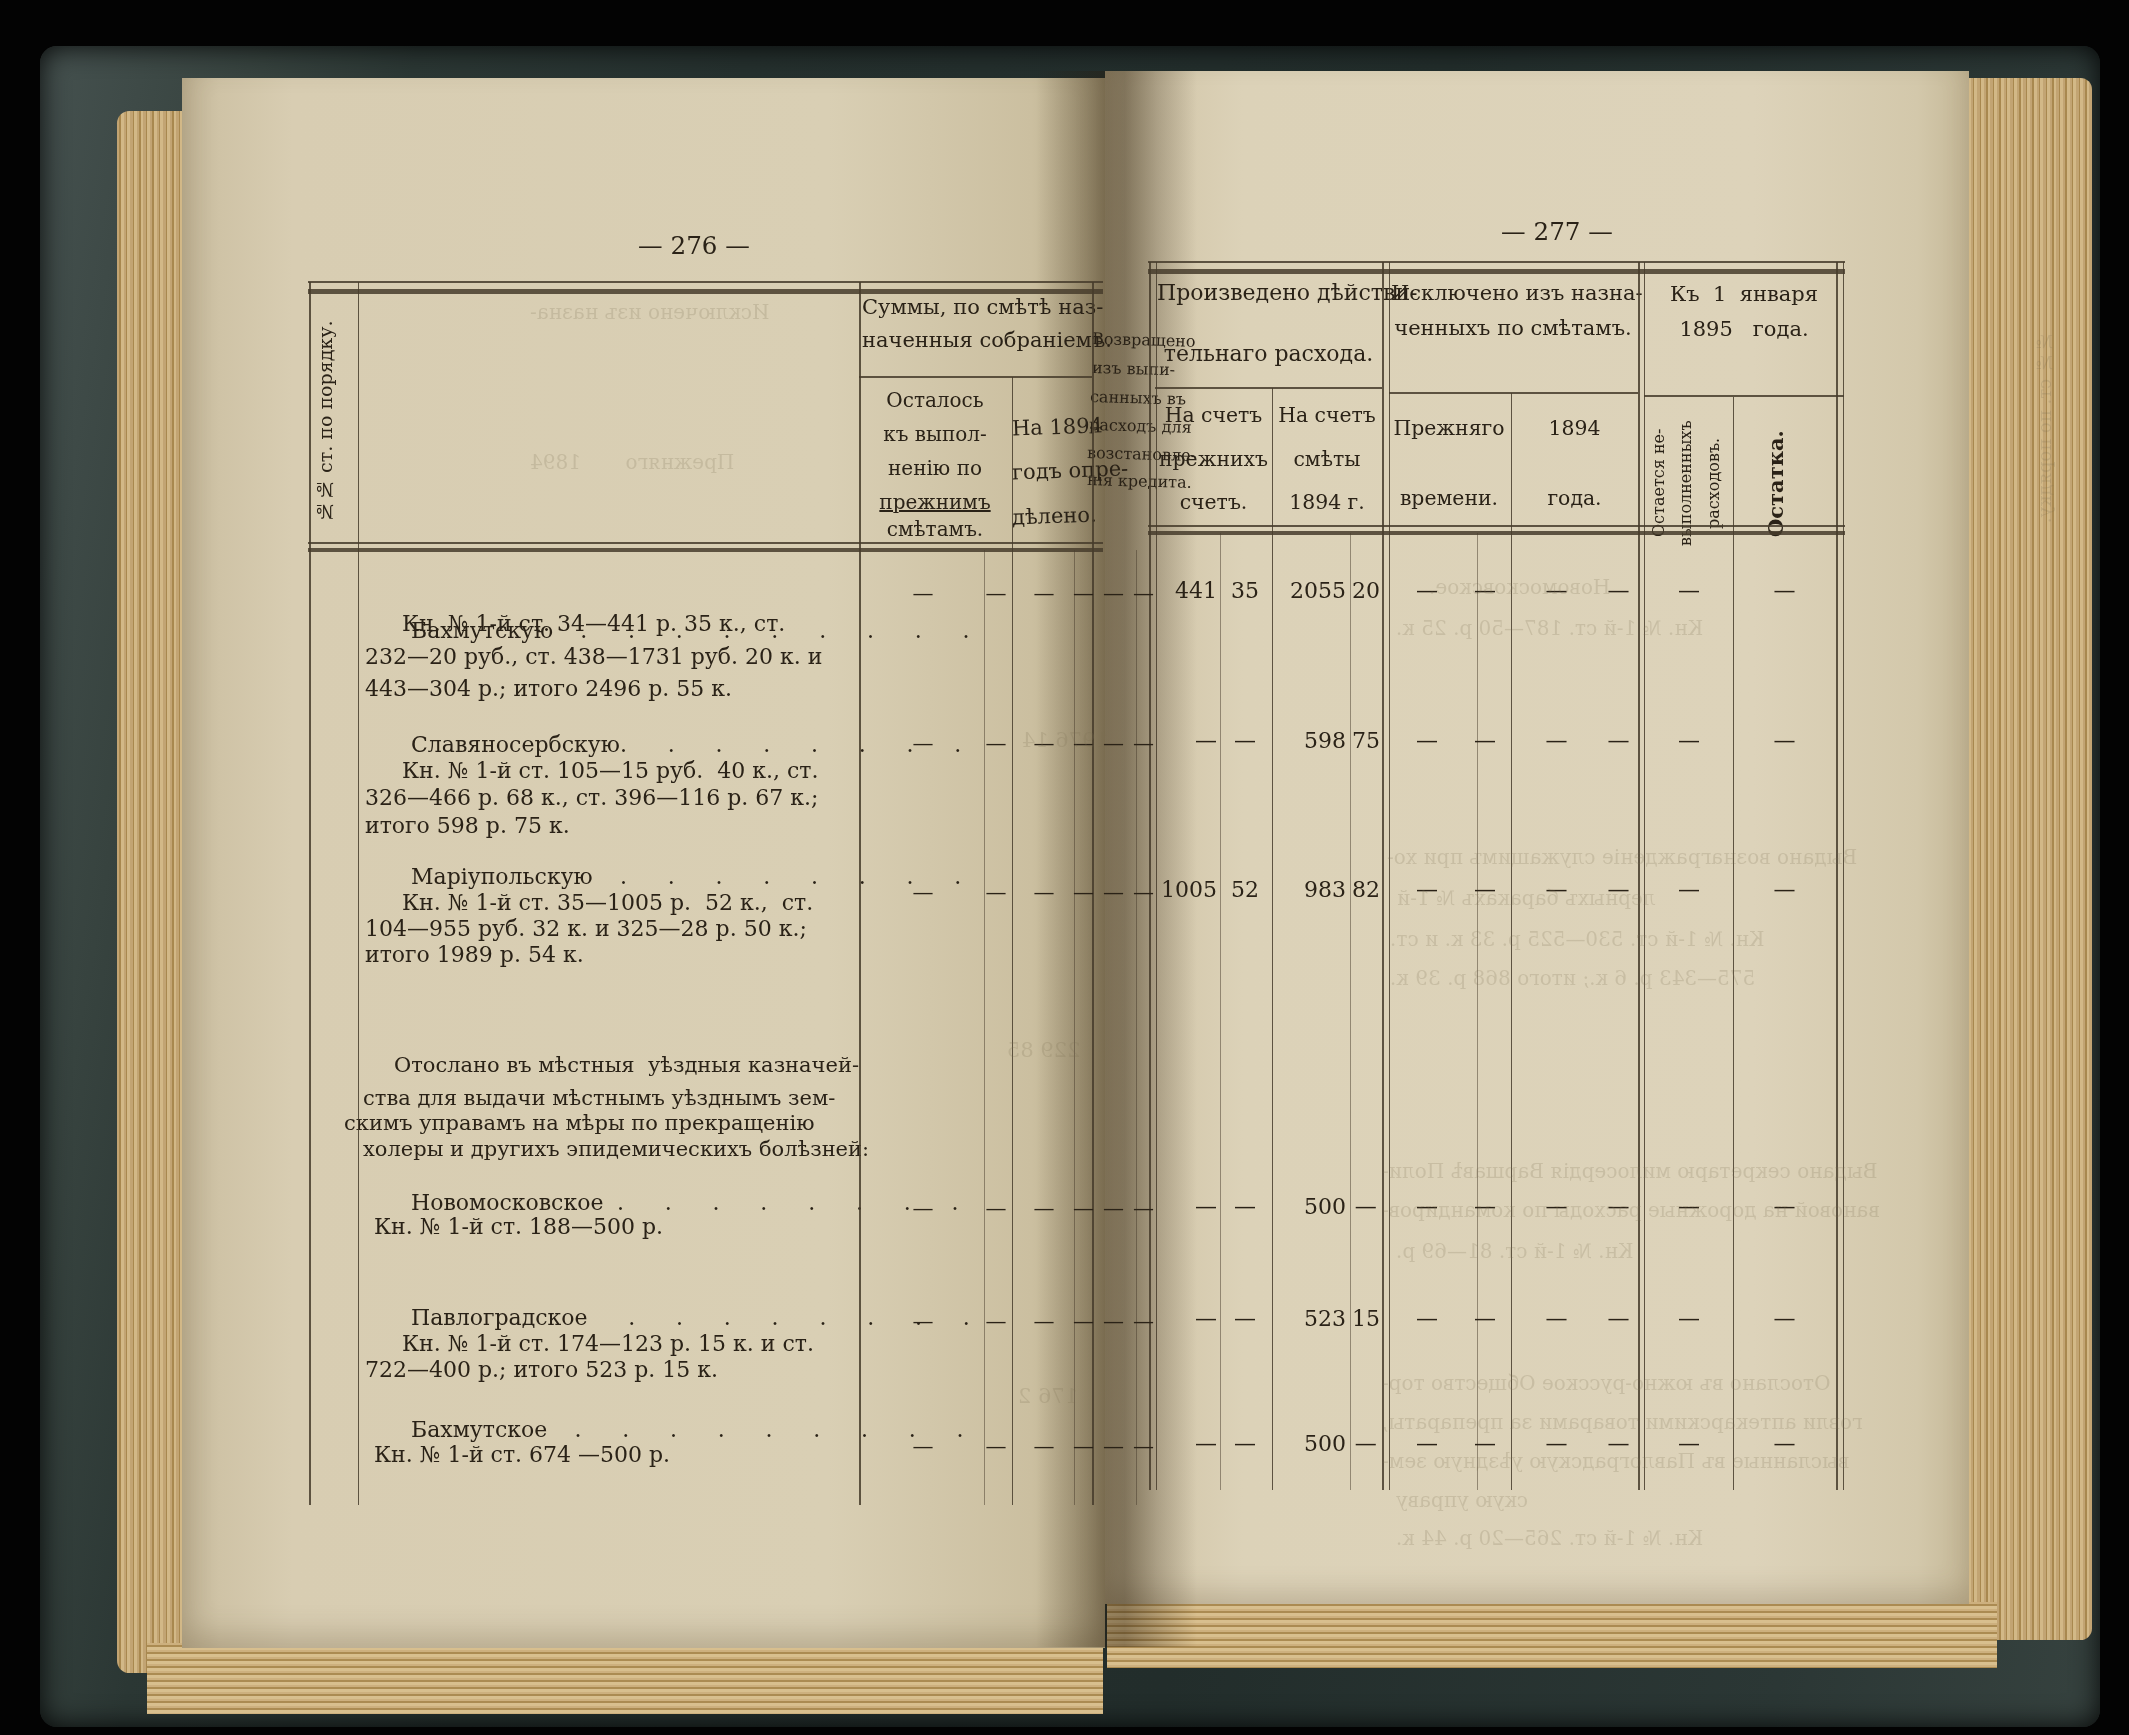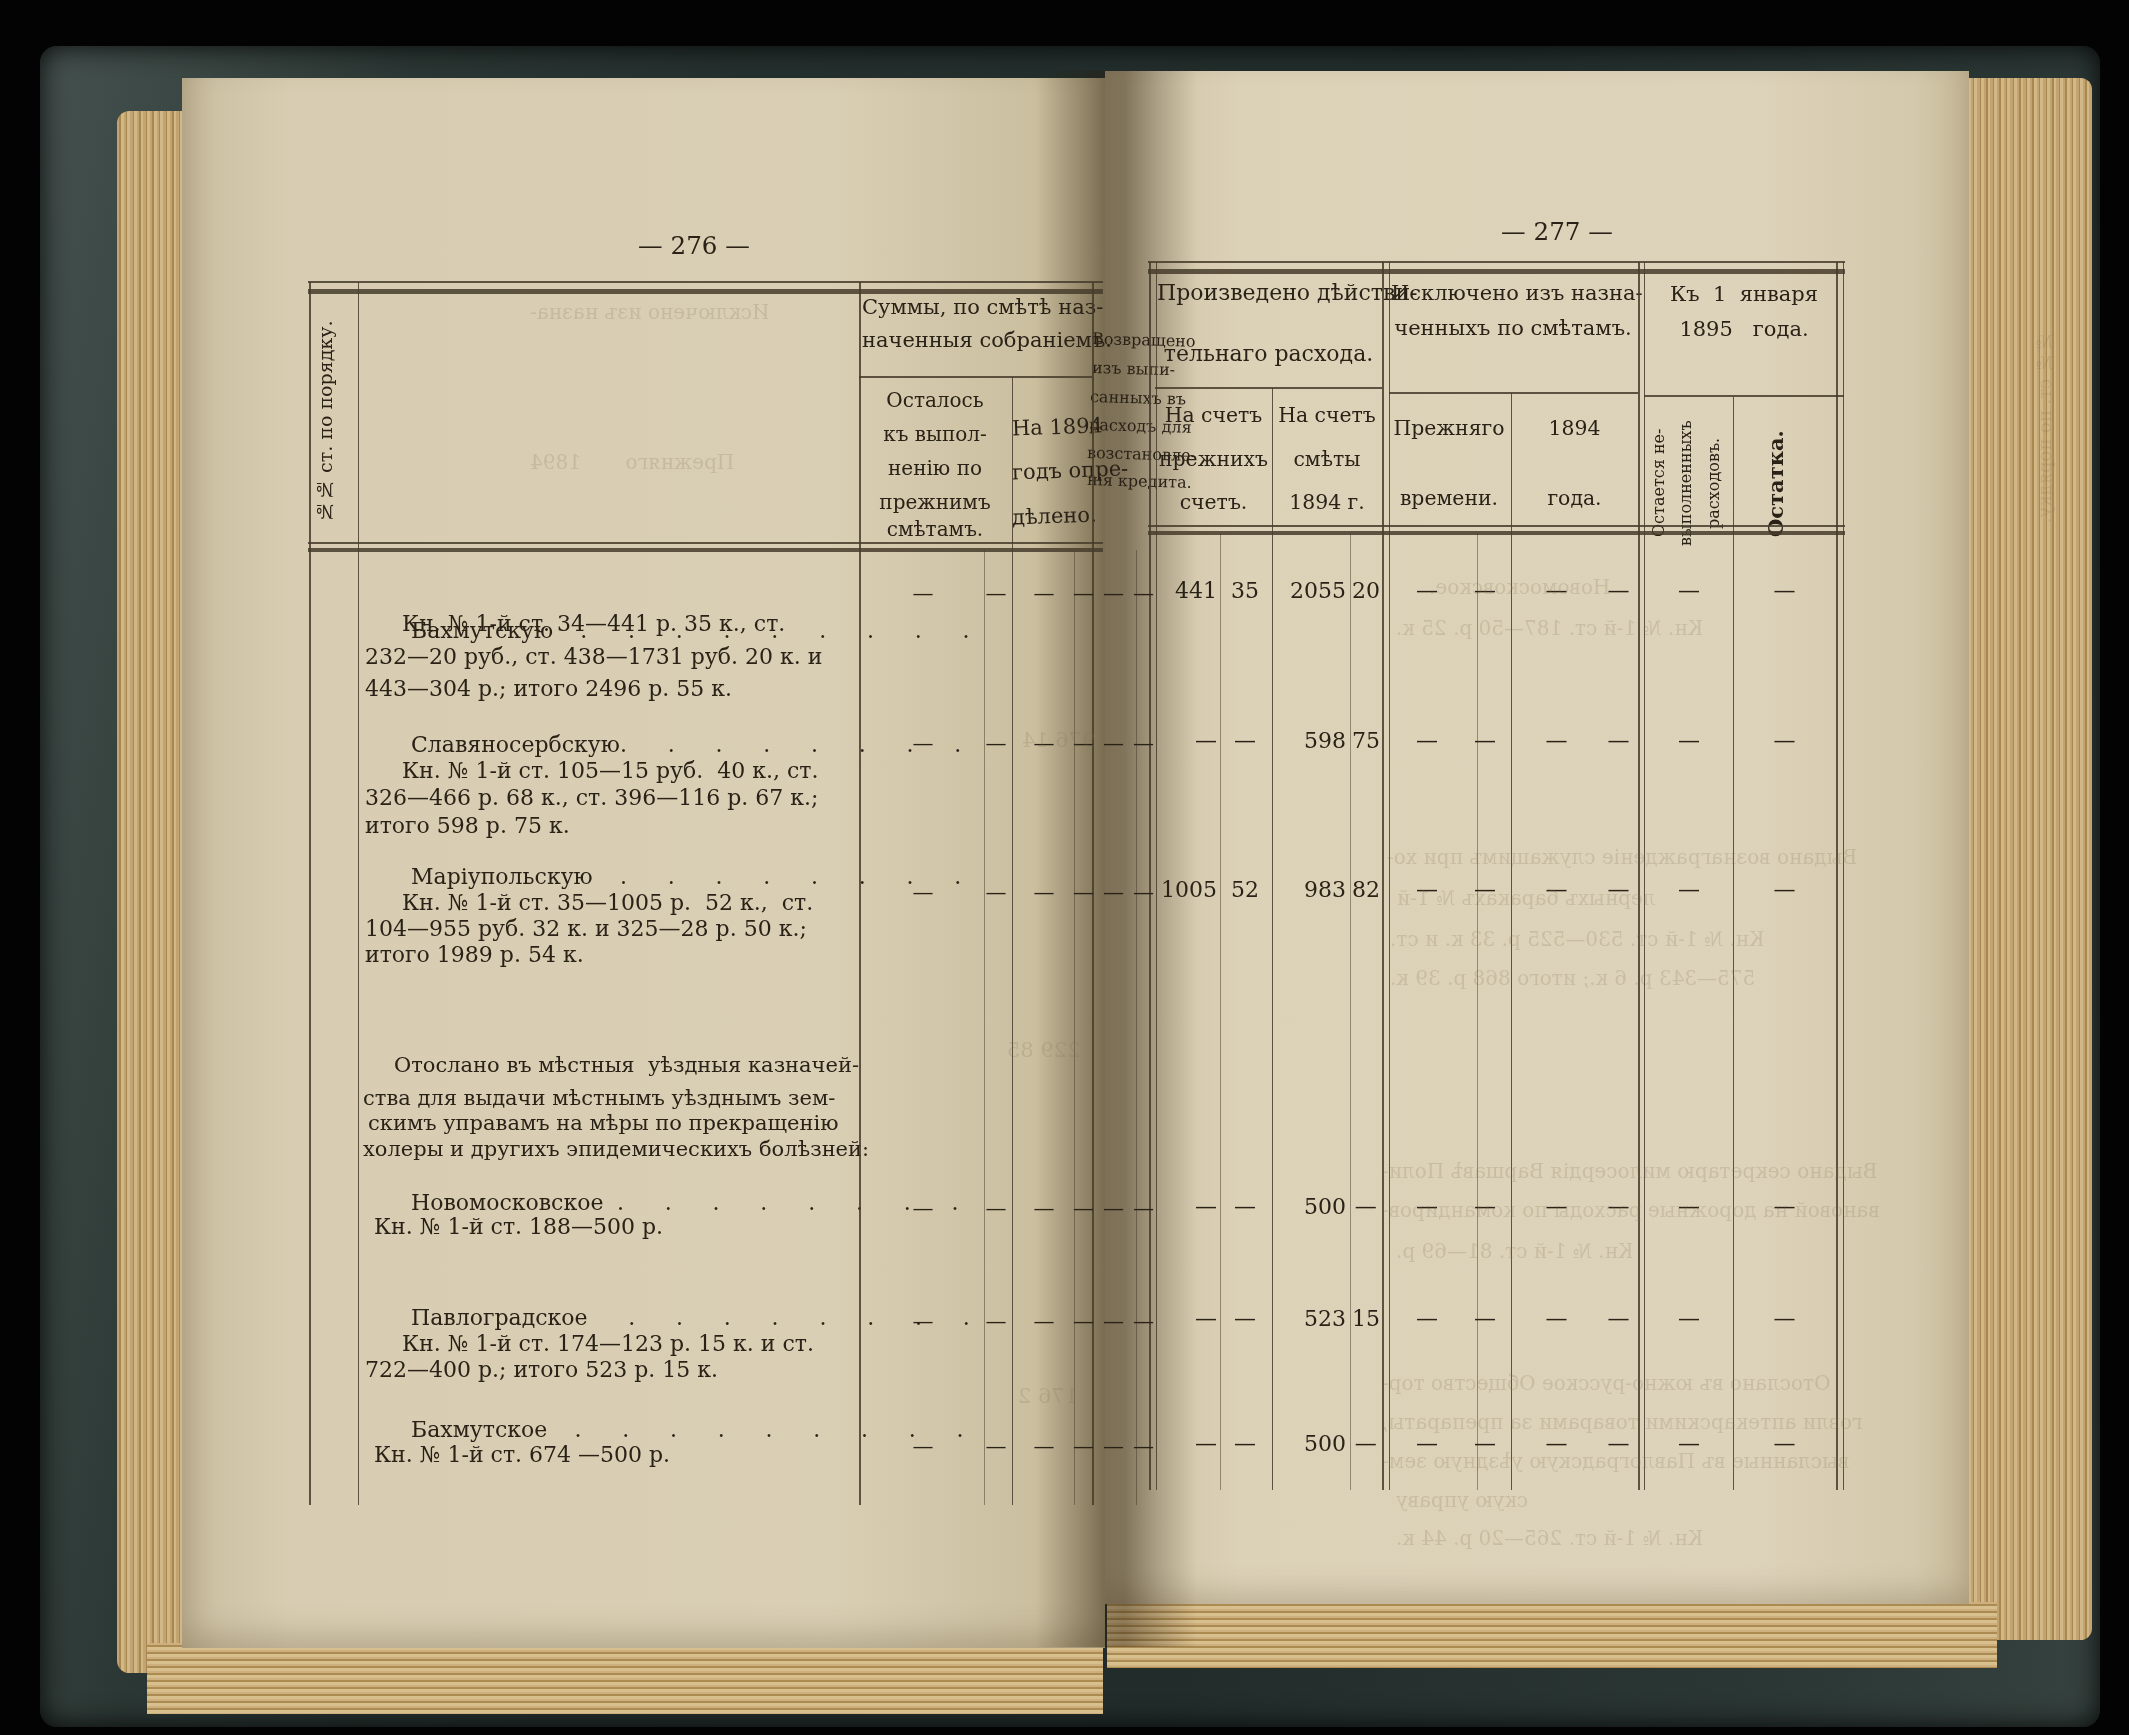--- a/index.html
+++ b/index.html
@@ -48,21 +48,21 @@
 
   <div class="t vtext" style="left:314px;top:303px;width:41px;height:237px;font-size:19px;">№№ ст. по порядку.</div>
 
 
   <div class="t c" style="left:862px;top:295px;width:230px;font-size:21px;">Суммы, по смѣтѣ наз-</div>
   <div class="t c" style="left:862px;top:328px;width:230px;font-size:21px;">наченныя собраніемъ.</div>
 
   <div class="t c" style="left:861px;top:389px;width:148px;font-size:20px;">Осталось</div>
   <div class="t c" style="left:861px;top:423px;width:148px;font-size:20px;">къ выпол-</div>
   <div class="t c" style="left:861px;top:457px;width:148px;font-size:20px;">ненію по</div>
-  <div class="t c" style="left:861px;top:491px;width:148px;font-size:20px;">прежнимъ</div>
+  <div class="t c" style="left:861px;top:491px;width:148px;font-size:20px;text-decoration:underline;">прежнимъ</div>
   <div class="t c" style="left:861px;top:518px;width:148px;font-size:20px;">смѣтамъ.</div>
 
   <div class="t c" style="left:1012px;top:415px;width:83px;font-size:21px;transform:rotate(-2deg);">На 1894</div>
   <div class="t c" style="left:1012px;top:459px;width:83px;font-size:21px;transform:rotate(-2deg);">годъ опре-</div>
   <div class="t c" style="left:1012px;top:504px;width:83px;font-size:21px;transform:rotate(-2deg);">дѣлено.</div>
 
   <div class="t" style="left:1092px;top:331px;width:71px;font-size:16px;transform:rotate(1.5deg);">Возвращено</div>
   <div class="t" style="left:1092px;top:360px;width:71px;font-size:16px;transform:rotate(1.5deg);">изъ выпи-</div>
   <div class="t" style="left:1090px;top:389px;width:71px;font-size:16px;transform:rotate(1.5deg);">санныхъ въ</div>
   <div class="t" style="left:1089px;top:417px;width:71px;font-size:16px;transform:rotate(1.5deg);">расходъ для</div>
@@ -108,21 +108,21 @@
   <div class="t" style="left:365px;top:785px;font-size:22px;">326—466 р. 68 к., ст. 396—116 р. 67 к.;</div>
   <div class="t" style="left:365px;top:813px;font-size:22px;">итого 598 р. 75 к.</div>
 
   <div class="t entry" style="left:411px;top:864px;font-size:22px;">Маріупольскую  .   .   .   .   .   .   .   .</div>
   <div class="t" style="left:402px;top:890px;font-size:22px;">Кн. № 1-й ст. 35—1005 р.  52 к.,  ст.</div>
   <div class="t" style="left:365px;top:916px;font-size:22px;">104—955 руб. 32 к. и 325—28 р. 50 к.;</div>
   <div class="t" style="left:365px;top:942px;font-size:22px;">итого 1989 р. 54 к.</div>
 
   <div class="t" style="left:394px;top:1053px;font-size:21px;">Отослано въ мѣстныя  уѣздныя казначей-</div>
   <div class="t" style="left:363px;top:1086px;font-size:21px;">ства для выдачи мѣстнымъ уѣзднымъ зем-</div>
-  <div class="t" style="left:368px;top:1111px;font-size:21px;">скимъ управамъ на мѣры по прекращенію</div>
+  <div class="t" style="left:344px;top:1111px;font-size:21px;">скимъ управамъ на мѣры по прекращенію</div>
   <div class="t" style="left:363px;top:1137px;font-size:21px;">холеры и другихъ эпидемическихъ болѣзней:</div>
 
   <div class="t entry" style="left:411px;top:1190px;font-size:22px;">Новомосковское .   .   .   .   .   .   .   .</div>
   <div class="t" style="left:374px;top:1214px;font-size:22px;">Кн. № 1-й ст. 188—500 р.</div>
 
   <div class="t entry" style="left:411px;top:1305px;font-size:22px;">Павлоградское   .   .   .   .   .   .   .   .</div>
   <div class="t" style="left:402px;top:1331px;font-size:22px;">Кн. № 1-й ст. 174—123 р. 15 к. и ст.</div>
   <div class="t" style="left:365px;top:1357px;font-size:22px;">722—400 р.; итого 523 р. 15 к.</div>
 
   <div class="t entry" style="left:411px;top:1417px;font-size:22px;">Бахмутское  .   .   .   .   .   .   .   .   .</div>

